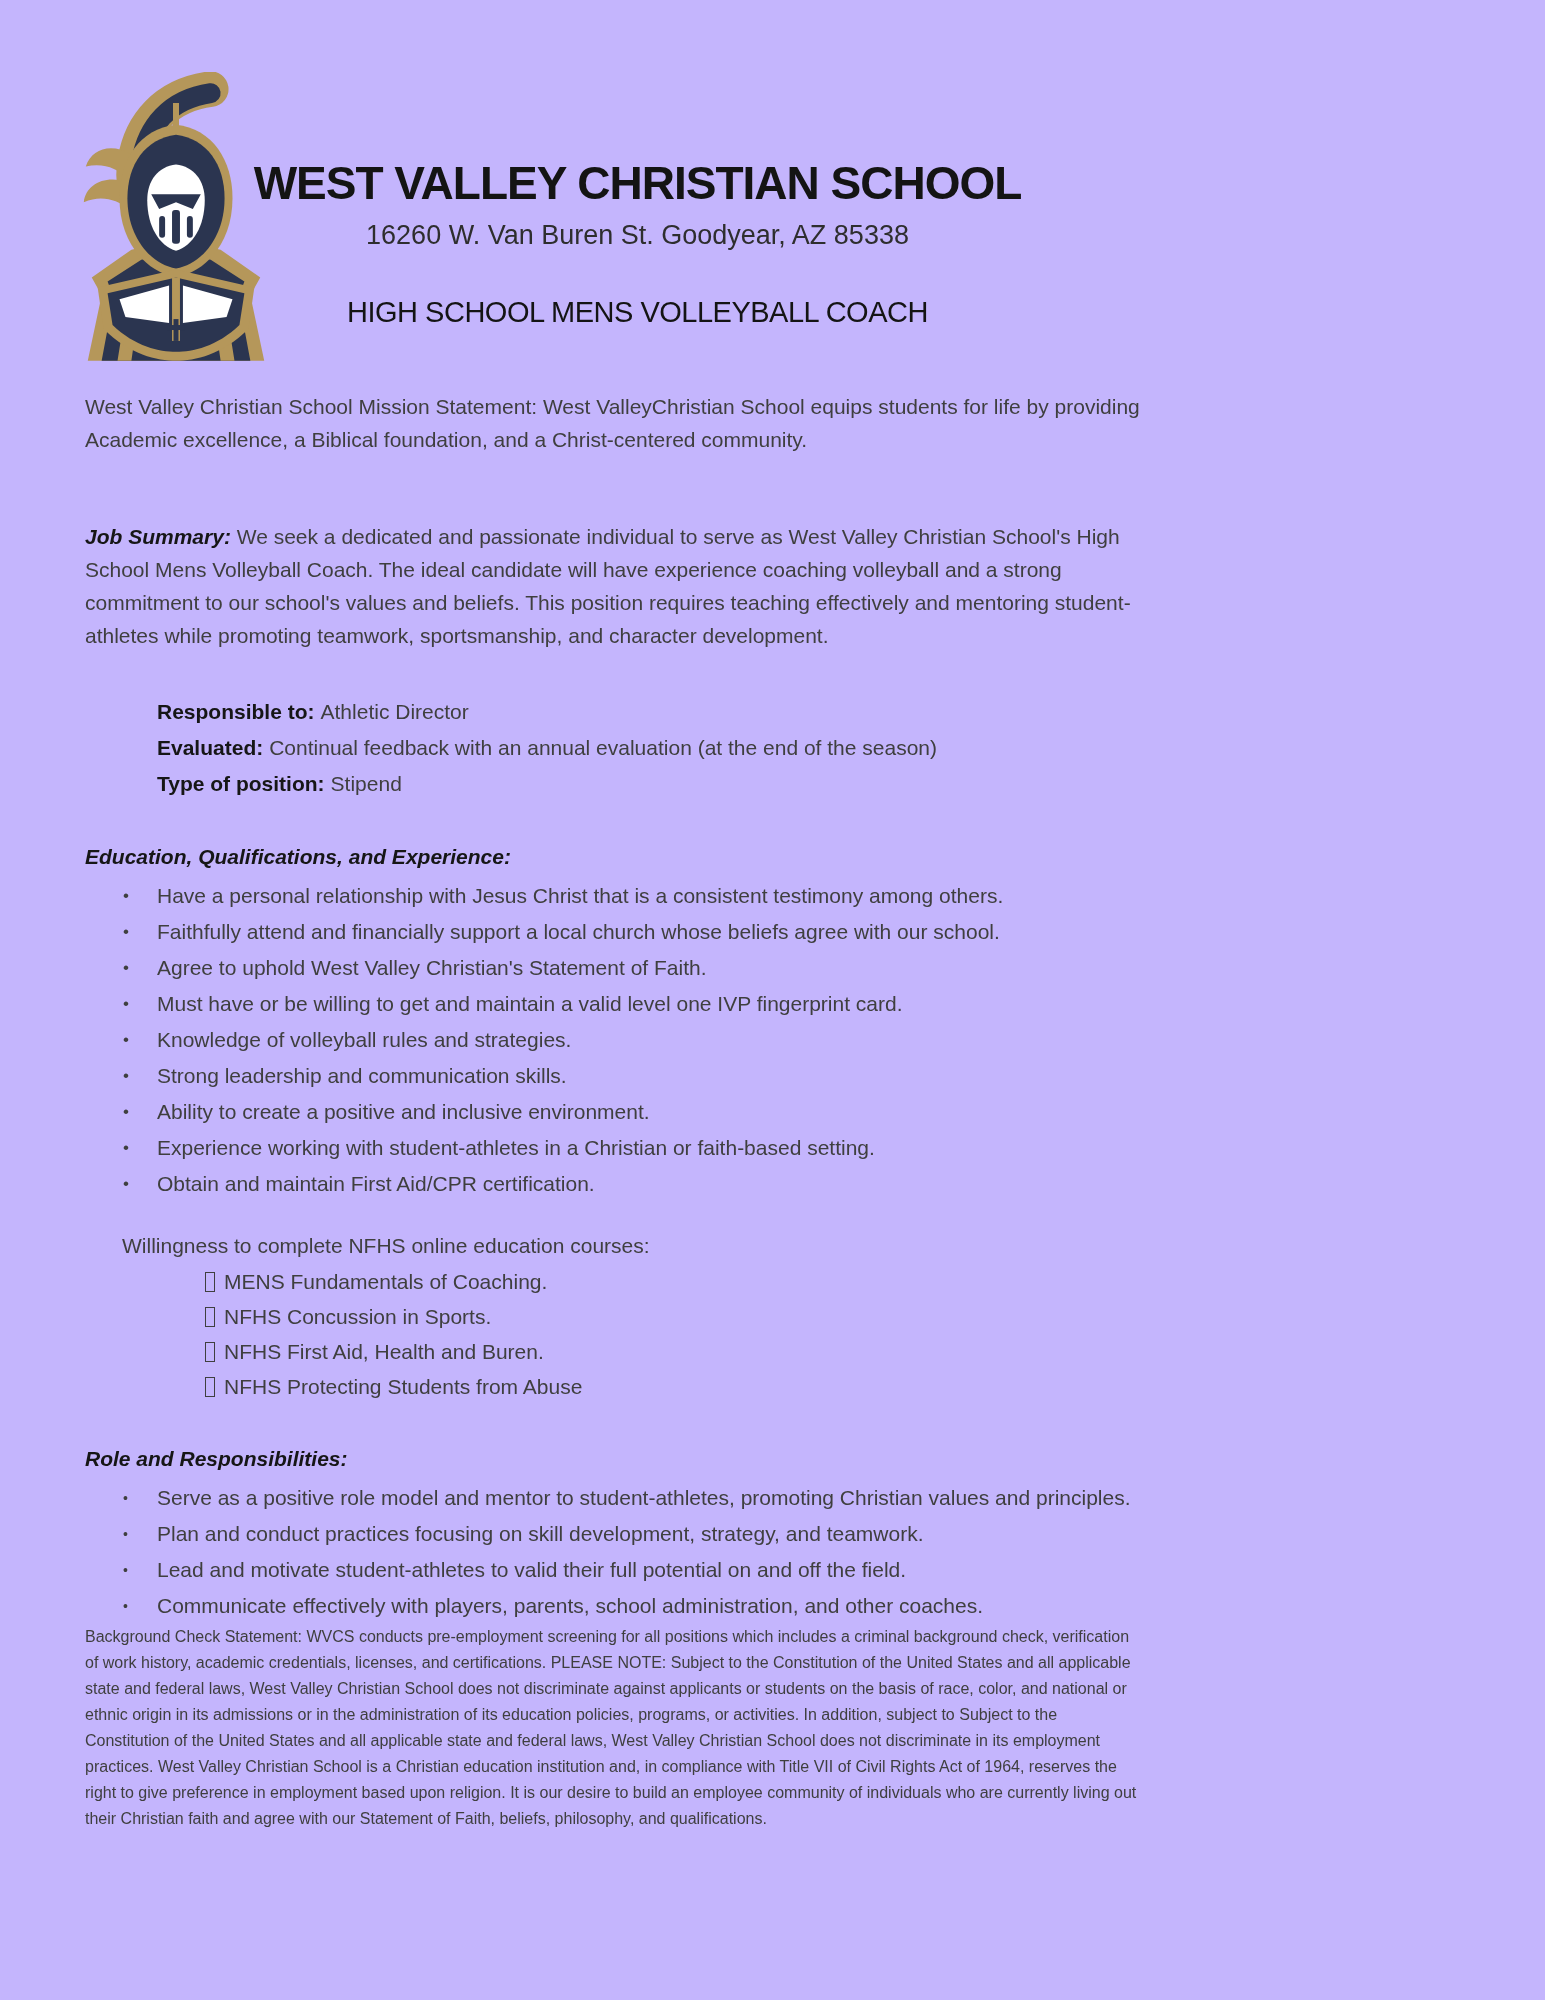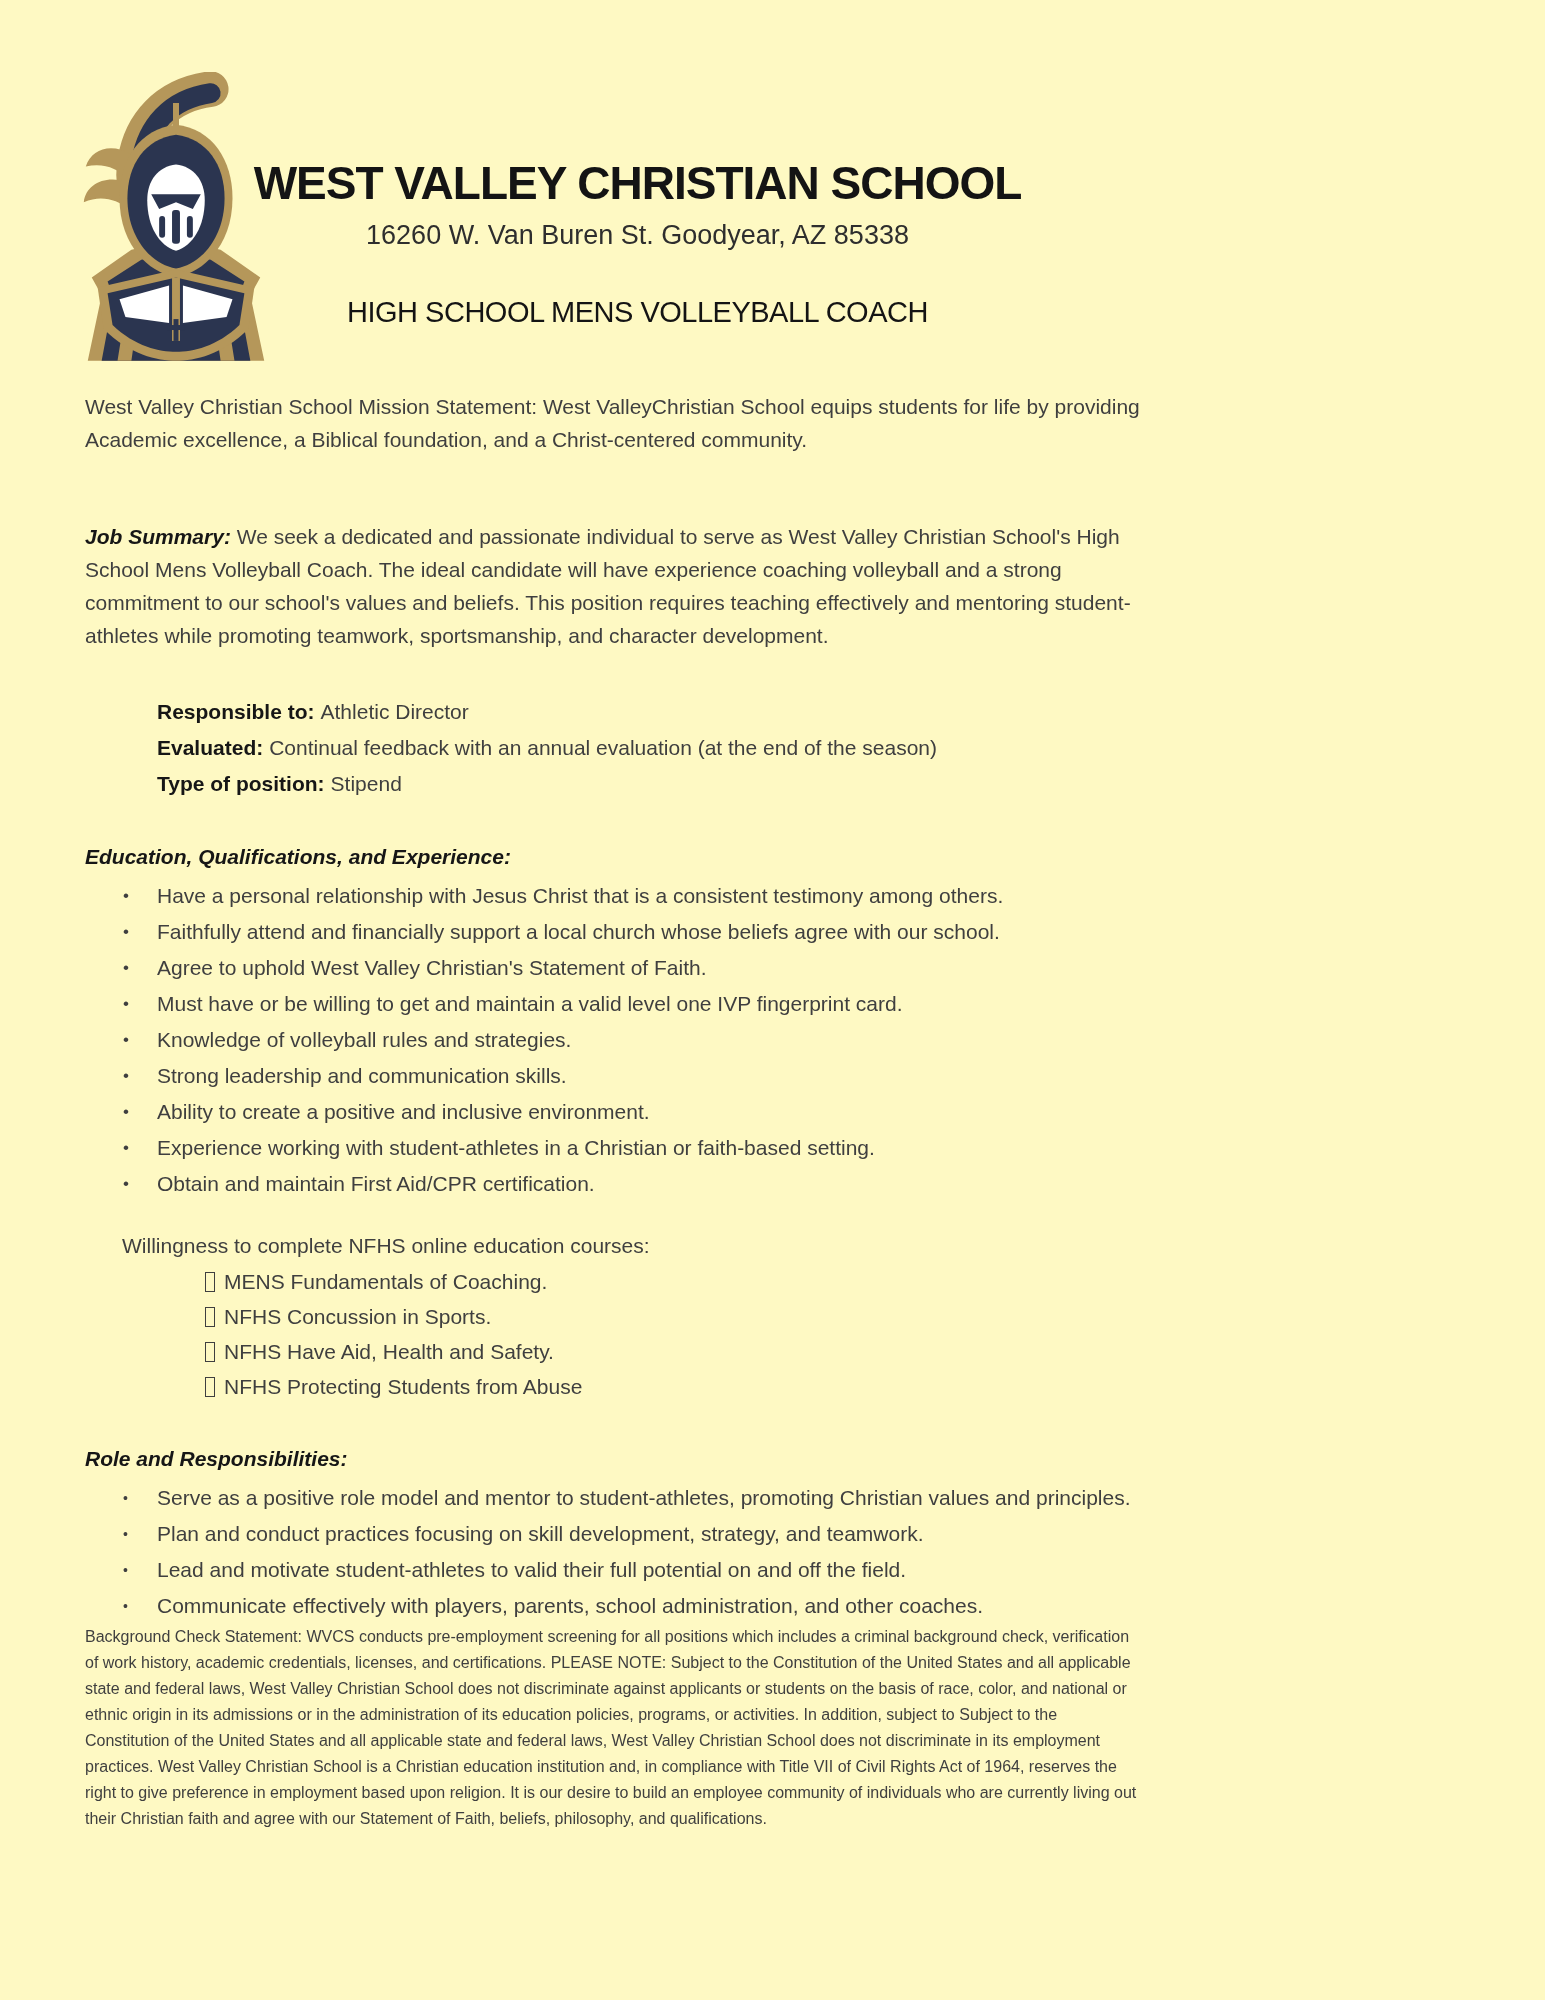--- a/index.html
+++ b/index.html
@@ -1,19 +1,19 @@
 <!DOCTYPE html>
 <html><head>
 <meta charset="utf-8">
 <style>
   * { margin:0; padding:0; box-sizing:border-box; }
   html,body { background:#fff; }
   body { font-family:"Liberation Sans", sans-serif; }
   .page {
-    position:relative; width:1545px; height:2000px; background:#fef9c3;
+    position:relative; width:1545px; height:2000px; background:#c4b5fd;
     color:#3f3f3f; overflow:hidden;
   }
   
   .logo {
     position:absolute; left:62px; top:72px; width:228px; height:290px;
   }
   .header-text {
     position:absolute; left:180px; top:158px; width:915px; text-align:center;
   }
   .school-name {
@@ -128,21 +128,21 @@
       <li>Ability to create a positive and inclusive environment.</li>
       <li>Experience working with student-athletes in a Christian or faith-based setting.</li>
       <li>Obtain and maintain First Aid/CPR certification.</li>
     </ul>
 
     <div class="willingness">Willingness to complete NFHS online education courses:</div>
 
     <ul class="nfhs-list">
       <li><span class="tofu"></span><span>MENS Fundamentals of Coaching.</span></li>
       <li><span class="tofu"></span><span>NFHS Concussion in Sports.</span></li>
-      <li><span class="tofu"></span><span>NFHS Have Aid, Health and Safety.</span></li>
+      <li><span class="tofu"></span><span>NFHS First Aid, Health and Buren.</span></li>
       <li><span class="tofu"></span><span>NFHS Protecting Students from Abuse</span></li>
     </ul>
 
     <div class="section-heading">Role and Responsibilities:</div>
 
     <ul class="bullets small-dots role-list">
       <li>Serve as a positive role model and mentor to student-athletes, promoting Christian values and principles.</li>
       <li>Plan and conduct practices focusing on skill development, strategy, and teamwork.</li>
       <li>Lead and motivate student-athletes to valid their full potential on and off the field.</li>
       <li>Communicate effectively with players, parents, school administration, and other coaches.</li>

